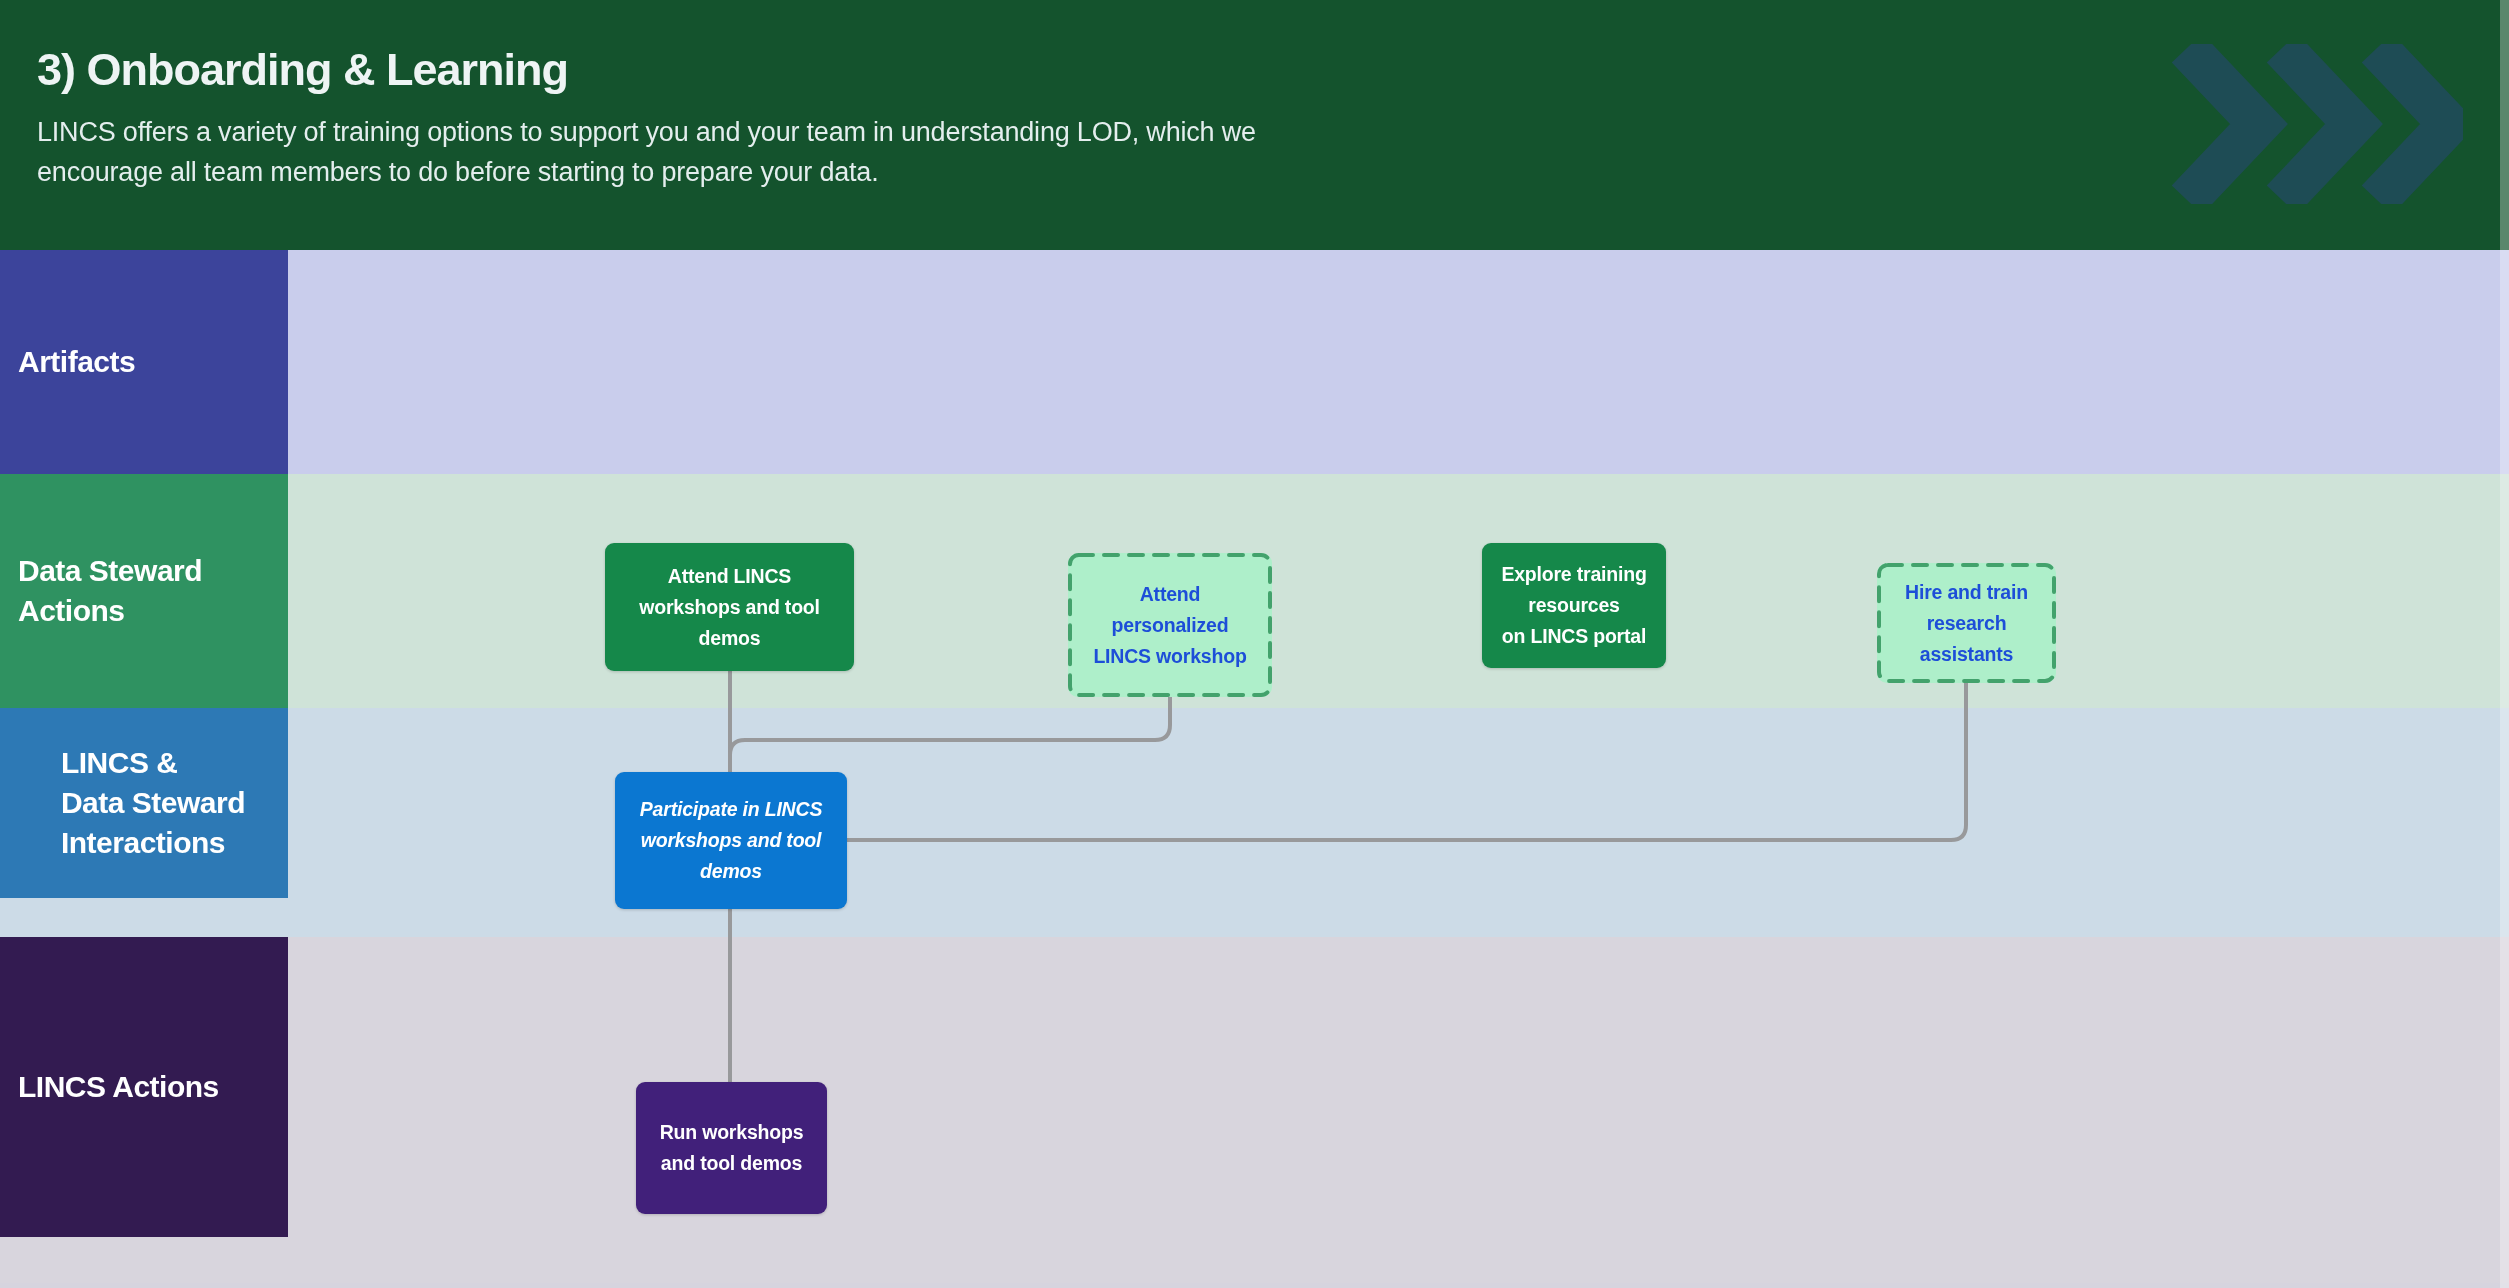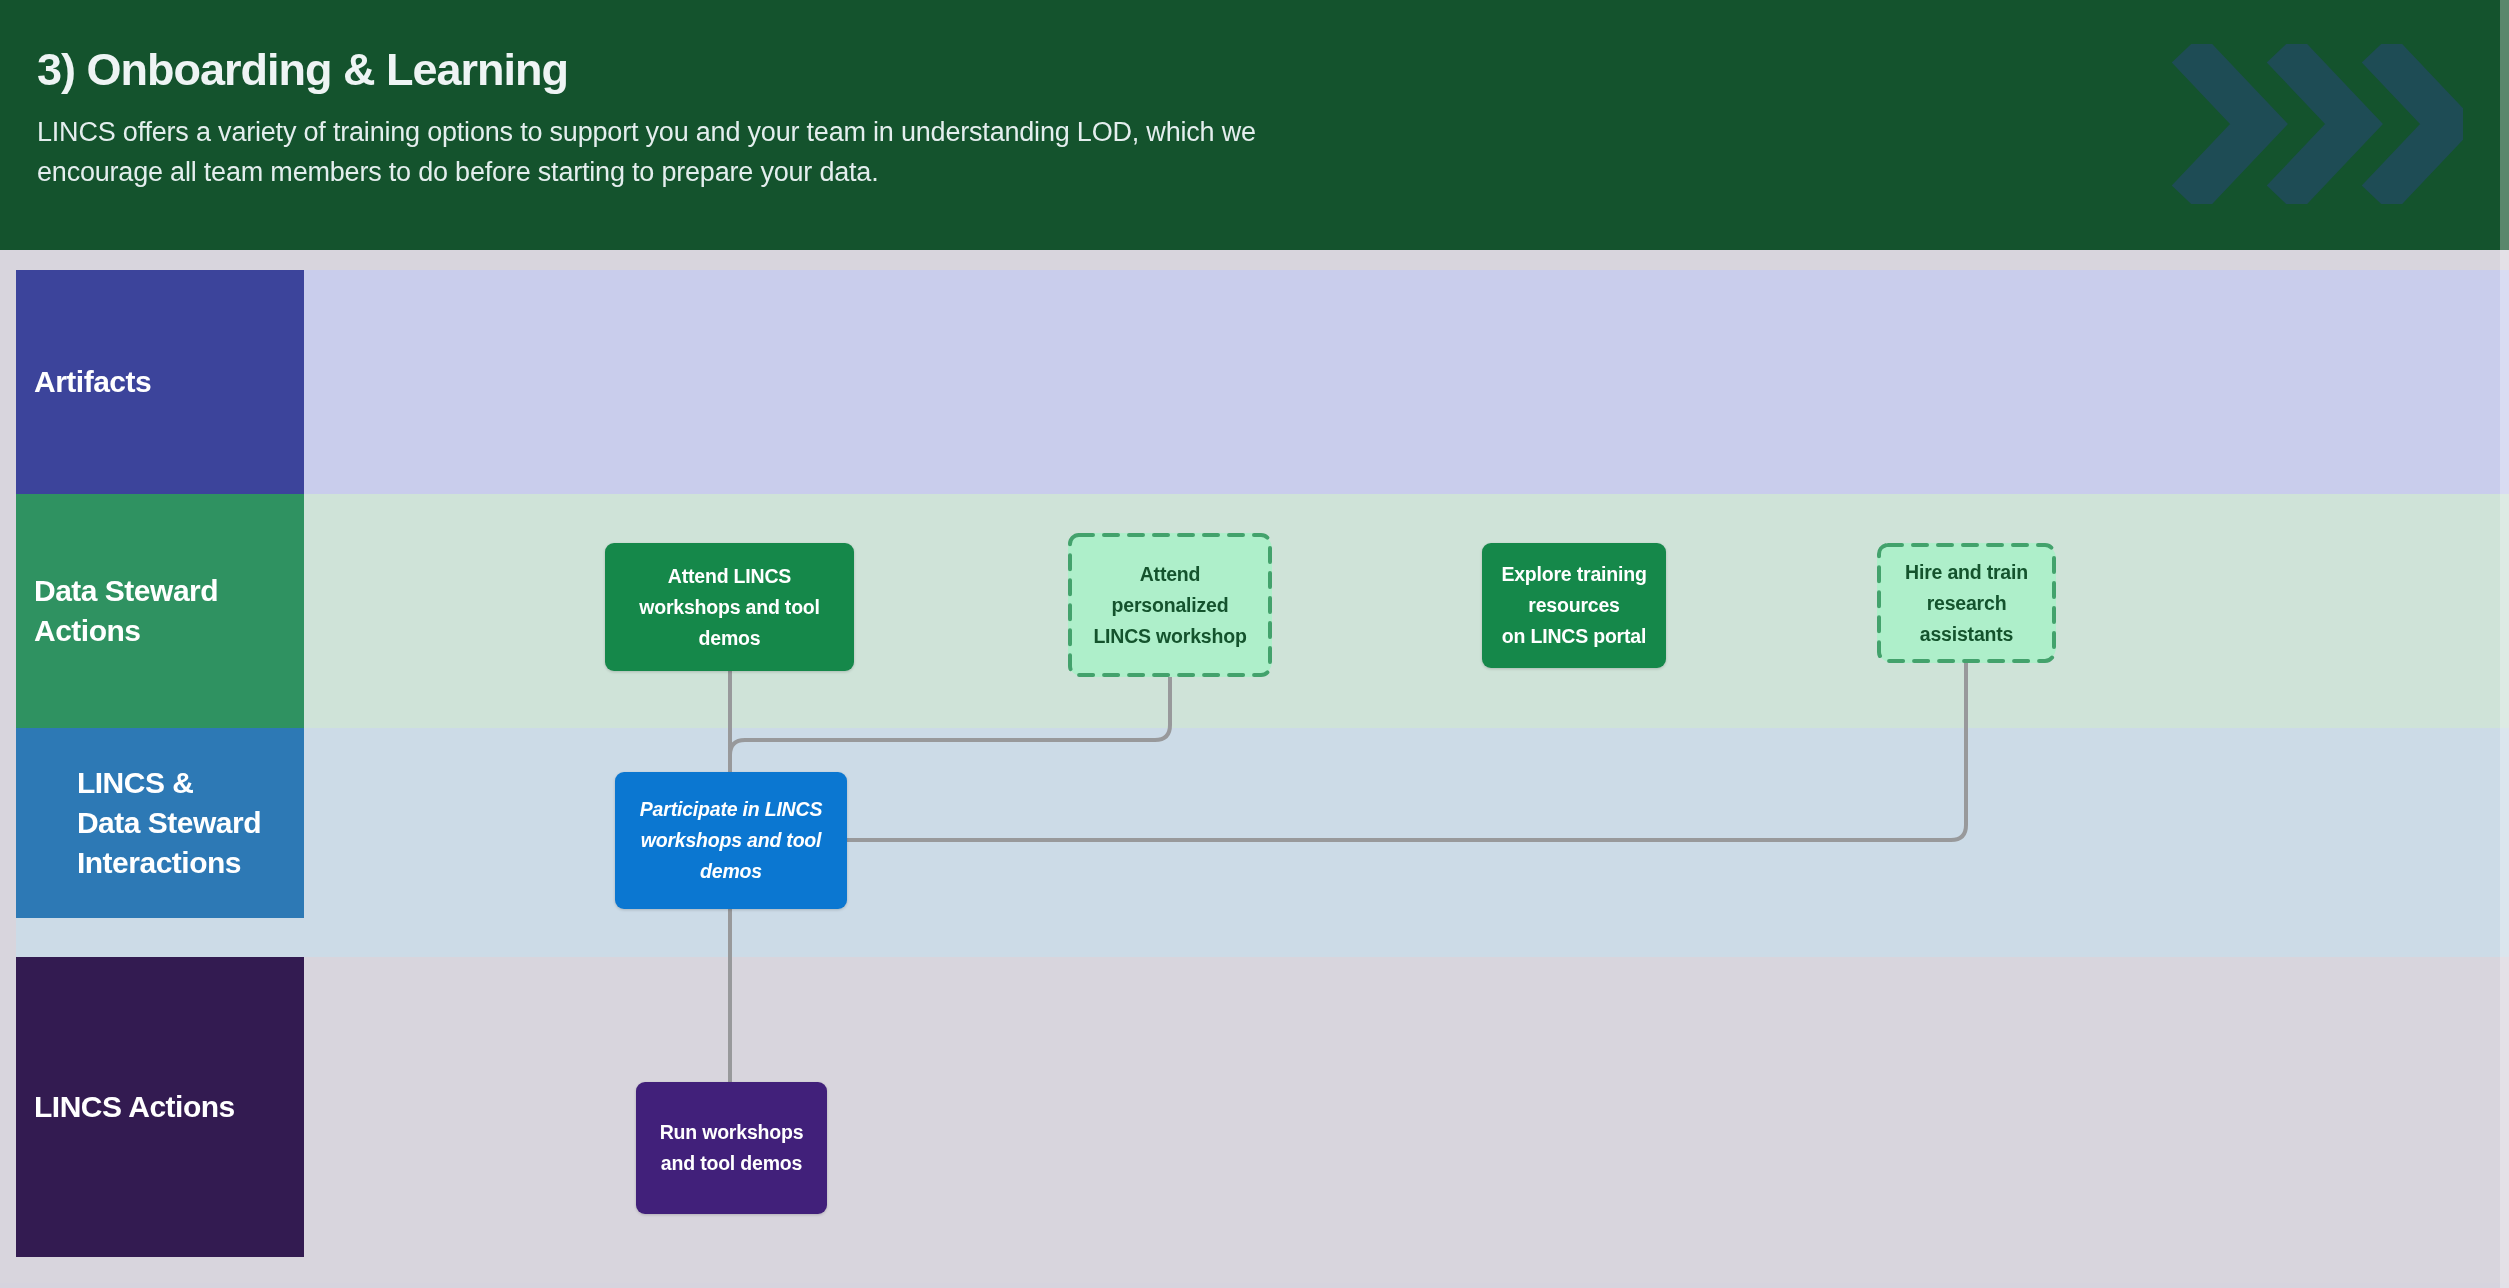--- a/index.html
+++ b/index.html
@@ -16,21 +16,21 @@
   .header h1{
     margin:0;font-size:45px;line-height:52px;font-weight:700;
     color:#eef4f4;letter-spacing:-1px;
   }
   .header .subtitle{
     margin-top:16px;font-size:27px;line-height:40px;font-weight:400;
     color:#e4eeee;white-space:pre-line;letter-spacing:-0.2px;
   }
   .chevrons{position:absolute;right:46px;top:44px;width:300px;height:160px;}
   
-  .lane-bg,.lane-side{position:absolute;left:16px;margin-top:20px;}
+  .lane-bg,.lane-side{position:absolute;left:0;}
   .lane-side{width:288px;display:flex;align-items:center;box-sizing:border-box;padding-left:18px;}
   .lane-label{
     color:#ffffff;font-size:30px;line-height:40px;font-weight:700;
     letter-spacing:-0.5px;white-space:pre-line;
   }
   .bg-artifacts{top:250px;height:224px;width:2509px;background:#c9cdec;}
   .sd-artifacts{top:250px;height:224px;background:#3c449b;}
   .bg-dsa{top:474px;height:234px;width:2509px;background:#cfe3d8;}
   .sd-dsa{top:474px;height:234px;background:#2f9261;}
   .bg-int{top:708px;height:229px;width:2509px;background:#ccdbe7;}
@@ -41,21 +41,21 @@
   
   .connectors{position:absolute;left:0;top:0;width:2509px;height:1288px;pointer-events:none;}
   
   .node{
     position:absolute;box-sizing:border-box;border-radius:9px;
     display:flex;align-items:center;justify-content:center;text-align:center;
     font-size:19.5px;line-height:31px;font-weight:700;white-space:pre-line;
     letter-spacing:-0.2px;box-shadow:0 1px 3px rgba(0,0,0,0.18);
   }
   .node.solid-green{background:#15884a;color:#ffffff;}
-  .node.dashed-green{background:#aeefca;color:#14532d;border-radius:16px;box-shadow:none;}
+  .node.dashed-green{background:#aeefca;color:#1d4ed8;border-radius:10px;box-shadow:none;margin-top:20px;}
   .node.blue{background:#0b77d1;color:#ffffff;font-style:italic;}
   .node.purple{background:#41207a;color:#ffffff;}
   .dash-rect{position:absolute;left:0;top:0;pointer-events:none;}
   .n1{left:605px;top:543px;width:249px;height:128px;}
   .n2{left:1068px;top:533px;width:204px;height:144px;}
   .n3{left:1482px;top:543px;width:184px;height:125px;}
   .n4{left:1877px;top:543px;width:179px;height:120px;}
   .n5{left:615px;top:772px;width:232px;height:137px;}
   .n6{left:636px;top:1082px;width:191px;height:132px;}
   

